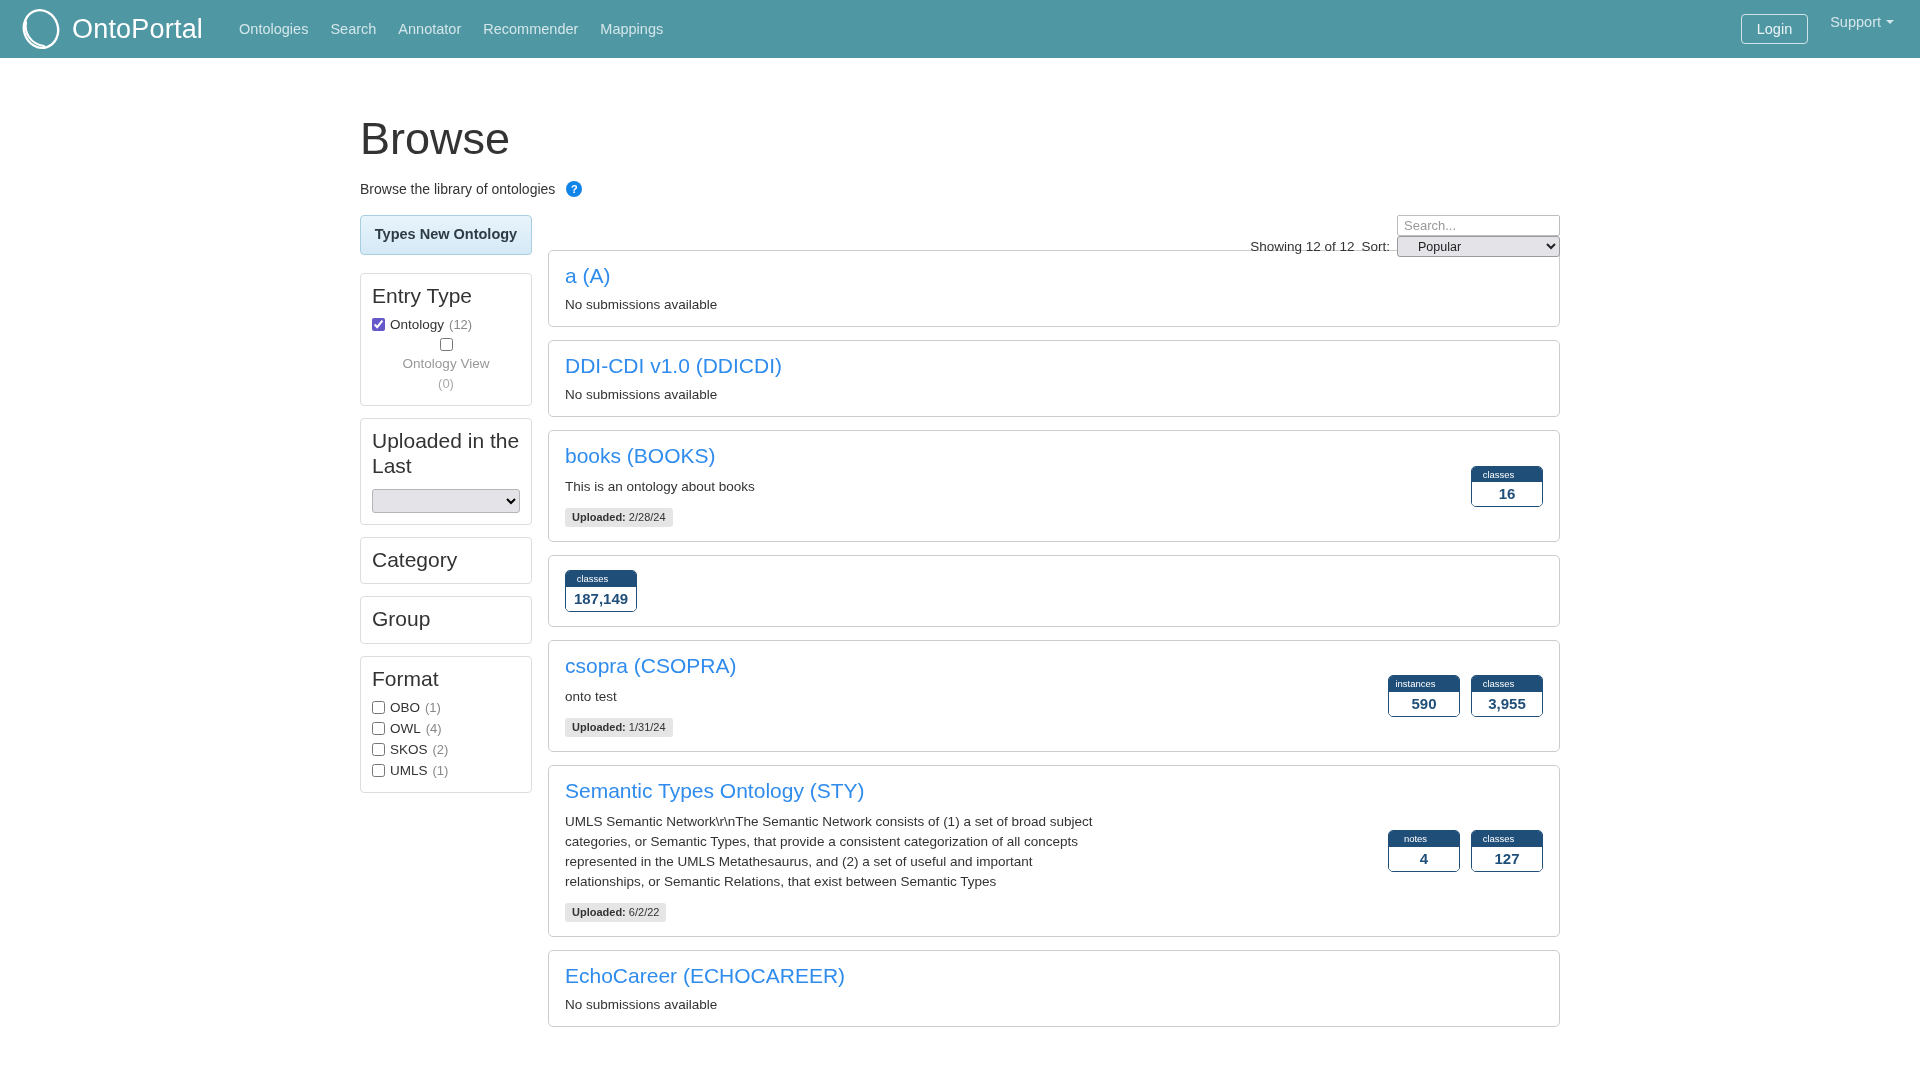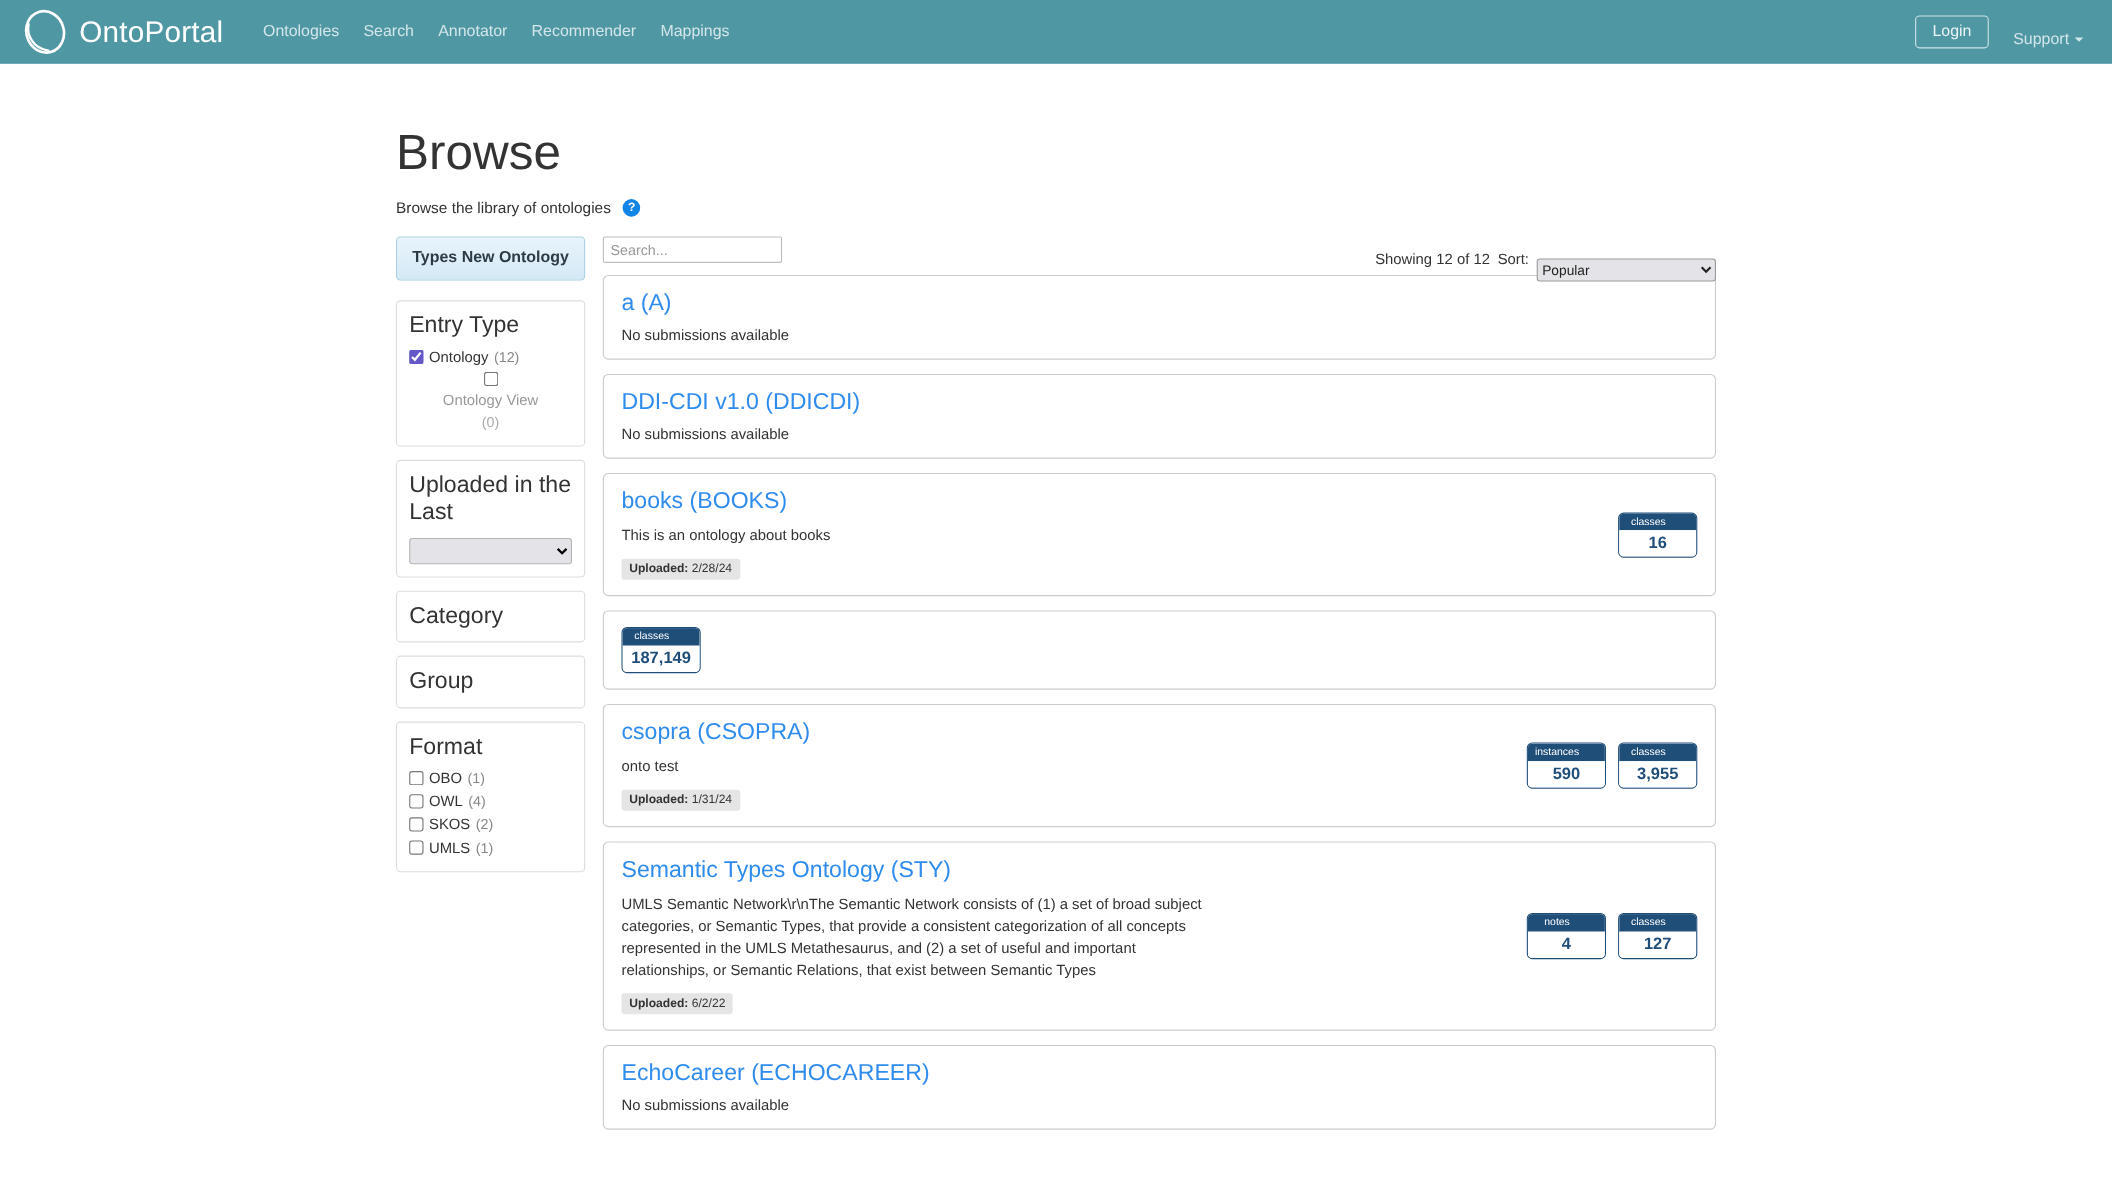--- a/index.html
+++ b/index.html
@@ -42,21 +42,21 @@
   }
   .nav-link {
     color: #d3e6ea;
     font-size: 14.5px;
     text-decoration: none;
     line-height: 1;
   }
   .nav-right {
     margin-left: auto;
     display: flex;
-    align-items: flex-end;
+    align-items: flex-start;
     gap: 22px;
   }
   .login-btn {
     border: 1px solid #cfe4e8;
     border-radius: 4px;
     color: #eaf4f6;
     font-size: 14.5px;
     padding: 7px 15px;
     background: transparent;
     line-height: 1;
@@ -179,23 +179,24 @@
     font-family: "Liberation Sans", sans-serif;
     border: 1px solid #b5b5b5;
     border-radius: 3px;
     background: #e4e4e8;
     margin-top: 5px;
   }
 
   
   .toolbar {
     display: flex;
-    align-items: flex-start;
+    align-items: flex-end;
     margin-bottom: 9px;
     height: 26px;
+    flex-direction: column;
   }
   .search-input {
     width: 163px;
     height: 24px;
     border: 1px solid #bdbdbd;
     border-radius: 2px;
     padding: 2px 6px;
     font-size: 13px;
     font-family: "Liberation Sans", sans-serif;
     color: #333333;
@@ -212,22 +213,21 @@
   .sort-label { font-size: 13.5px; color: #333333; }
   .sort-select {
     width: 163px;
     height: 21px;
     font-size: 12.5px;
     font-family: "Liberation Sans", sans-serif;
     border: 1px solid #9b9b9b;
     border-radius: 3px;
     background: #e4e4e8;
     color: #222222;
-    padding-left: 0;
-    margin-top: 20px;
+    padding-left: 16px;
   }
 
   
   .card {
     border: 1px solid #cccccc;
     border-radius: 5px;
     background: #ffffff;
     padding: 13px 16px 14px 16px;
     margin-bottom: 13px;
     display: flex;

